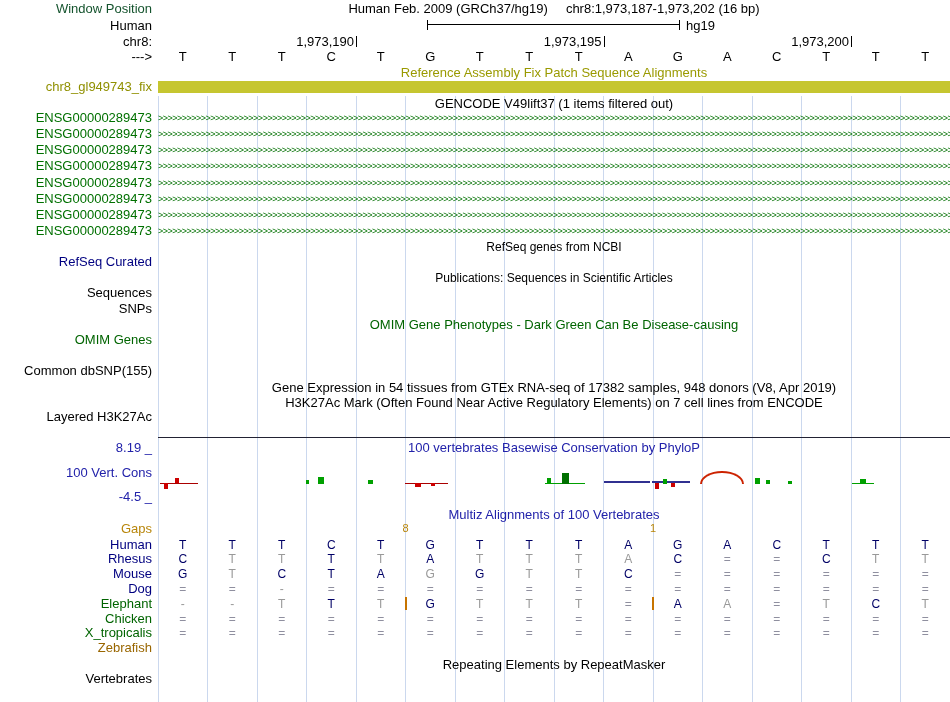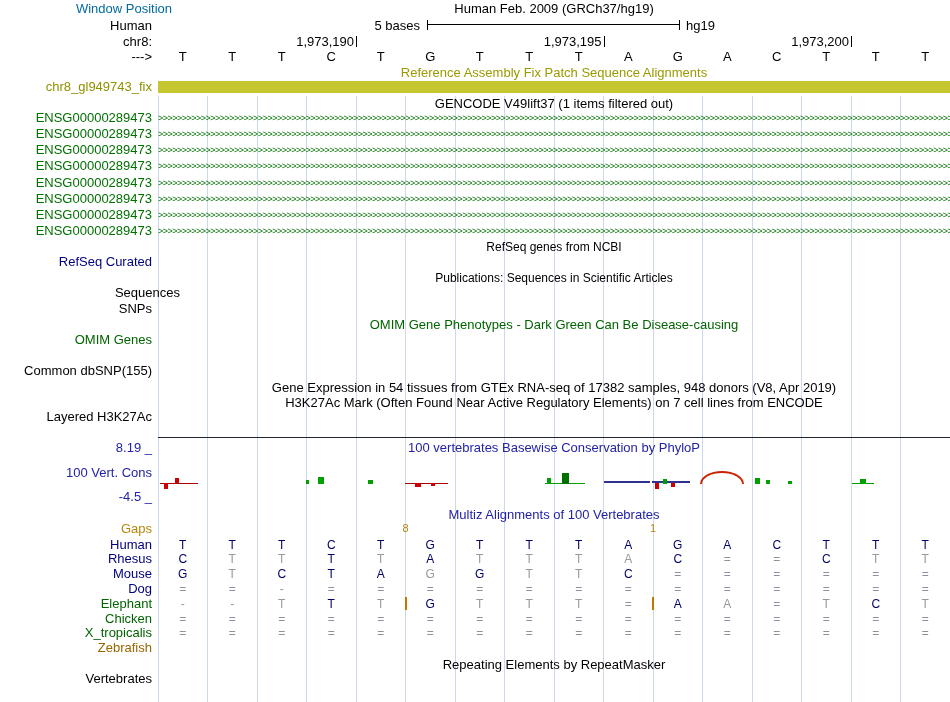--- a/index.html
+++ b/index.html
@@ -56,35 +56,35 @@
       <div class="gridline" style="left: 652.5px; background: rgb(203, 216, 238);"></div>
       <div class="gridline" style="left: 702px; background: rgb(203, 216, 238);"></div>
       <div class="gridline" style="left: 751.5px; background: rgb(203, 216, 238);"></div>
       <div class="gridline" style="left: 801px; background: rgb(203, 216, 238);"></div>
       <div class="gridline" style="left: 850.5px; background: rgb(203, 216, 238);"></div>
       <div class="gridline" style="left: 900px; background: rgb(203, 216, 238);"></div>
       <div class="gridline" style="left: 949.5px; background: rgb(203, 216, 238);"></div>
     </div>
 
   <div id="left-labels">
-      <div class="left-label" style="top: 1px; color: #0369a1; padding-left: 20px;">Window Position</div>
+      <div class="left-label" style="top: 1px; color: #14532d;">Window Position</div>
       <div class="left-label" style="top: 18px; color: rgb(0, 0, 0);">Human</div>
       <div class="left-label" style="top: 34px; color: rgb(0, 0, 0);">chr8:</div>
       <div class="left-label" style="top: 49px; color: rgb(0, 0, 0);">---&gt;</div>
       <div class="left-label" style="top: 79px; color: rgb(144, 144, 0);">chr8_gl949743_fix</div>
       <div class="left-label" style="top: 110px; color: rgb(0, 112, 0);">ENSG00000289473</div>
       <div class="left-label" style="top: 126px; color: rgb(0, 112, 0);">ENSG00000289473</div>
       <div class="left-label" style="top: 142px; color: rgb(0, 112, 0);">ENSG00000289473</div>
       <div class="left-label" style="top: 158px; color: rgb(0, 112, 0);">ENSG00000289473</div>
       <div class="left-label" style="top: 175px; color: rgb(0, 112, 0);">ENSG00000289473</div>
       <div class="left-label" style="top: 191px; color: rgb(0, 112, 0);">ENSG00000289473</div>
       <div class="left-label" style="top: 207px; color: rgb(0, 112, 0);">ENSG00000289473</div>
       <div class="left-label" style="top: 223px; color: rgb(0, 112, 0);">ENSG00000289473</div>
       <div class="left-label" style="top: 254px; color: rgb(0, 0, 128);">RefSeq Curated</div>
-      <div class="left-label" style="top: 285px; color: rgb(0, 0, 0); margin-left: 28px;">Sequences</div>
+      <div class="left-label" style="top: 285px; color: rgb(0, 0, 0);">Sequences</div>
       <div class="left-label" style="top: 301px; color: rgb(0, 0, 0);">SNPs</div>
       <div class="left-label" style="top: 332px; color: rgb(0, 100, 0);">OMIM Genes</div>
       <div class="left-label" style="top: 363px; color: rgb(0, 0, 0);">Common dbSNP(155)</div>
       <div class="left-label" style="top: 409px; color: rgb(0, 0, 0);">Layered H3K27Ac</div>
       <div class="left-label" style="top: 440px; color: rgb(34, 34, 170);">8.19 _</div>
       <div class="left-label" style="top: 465px; color: rgb(34, 34, 170);">100 Vert. Cons</div>
       <div class="left-label" style="top: 489px; color: rgb(34, 34, 170);">-4.5 _</div>
       <div class="left-label" style="top: 521px; color: rgb(184, 134, 11);">Gaps</div>
       <div class="left-label" style="top: 537px; color: rgb(0, 0, 128);">Human</div>
       <div class="left-label" style="top: 551px; color: rgb(0, 0, 128);">Rhesus</div>
@@ -92,23 +92,23 @@
       <div class="left-label" style="top: 581px; color: rgb(0, 0, 128);">Dog</div>
       <div class="left-label" style="top: 596px; color: rgb(0, 100, 0);">Elephant</div>
       <div class="left-label" style="top: 611px; color: rgb(0, 100, 0);">Chicken</div>
       <div class="left-label" style="top: 625px; color: rgb(0, 100, 0);">X_tropicalis</div>
       <div class="left-label" style="top: 640px; color: rgb(153, 102, 0);">Zebrafish</div>
       <div class="left-label" style="top: 671px; color: rgb(0, 0, 0);">Vertebrates</div>
     </div>
 
   <div class="hdr">
     <span>Human Feb. 2009 (GRCh37/hg19)</span>
+    <span>chr8:1,973,187-1,973,202 (16 bp)</span>
   </div>
 
-  <div class="scale-label">5 bases</div>
   <div class="ruler"></div>
   <div class="genome-tag">hg19</div>
 
   <div id="coords">
       <div class="coord-label" style="left: 270px; width: 84px;">1,973,190</div>
       <div class="coord-tick" style="left: 356px;"></div>
       <div class="coord-label" style="left: 517.5px; width: 84px;">1,973,195</div>
       <div class="coord-tick" style="left: 603.5px;"></div>
       <div class="coord-label" style="left: 765px; width: 84px;">1,973,200</div>
       <div class="coord-tick" style="left: 851px;"></div>

